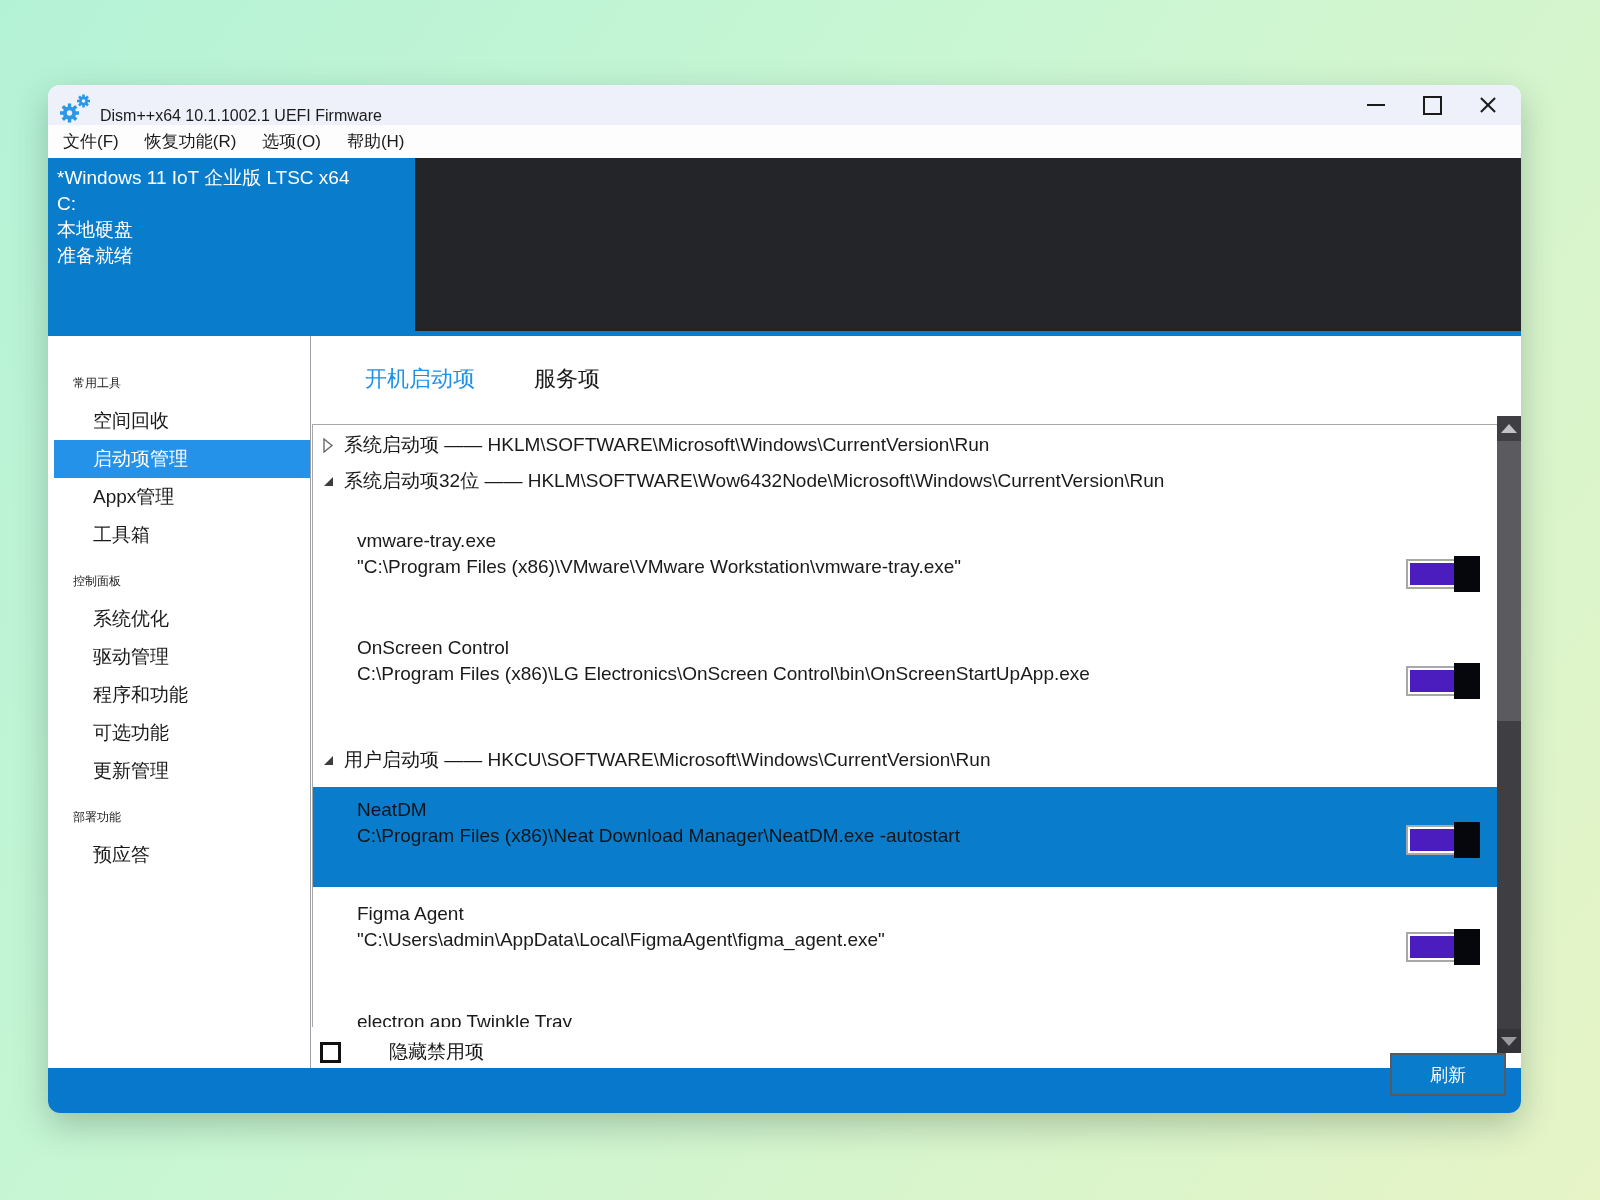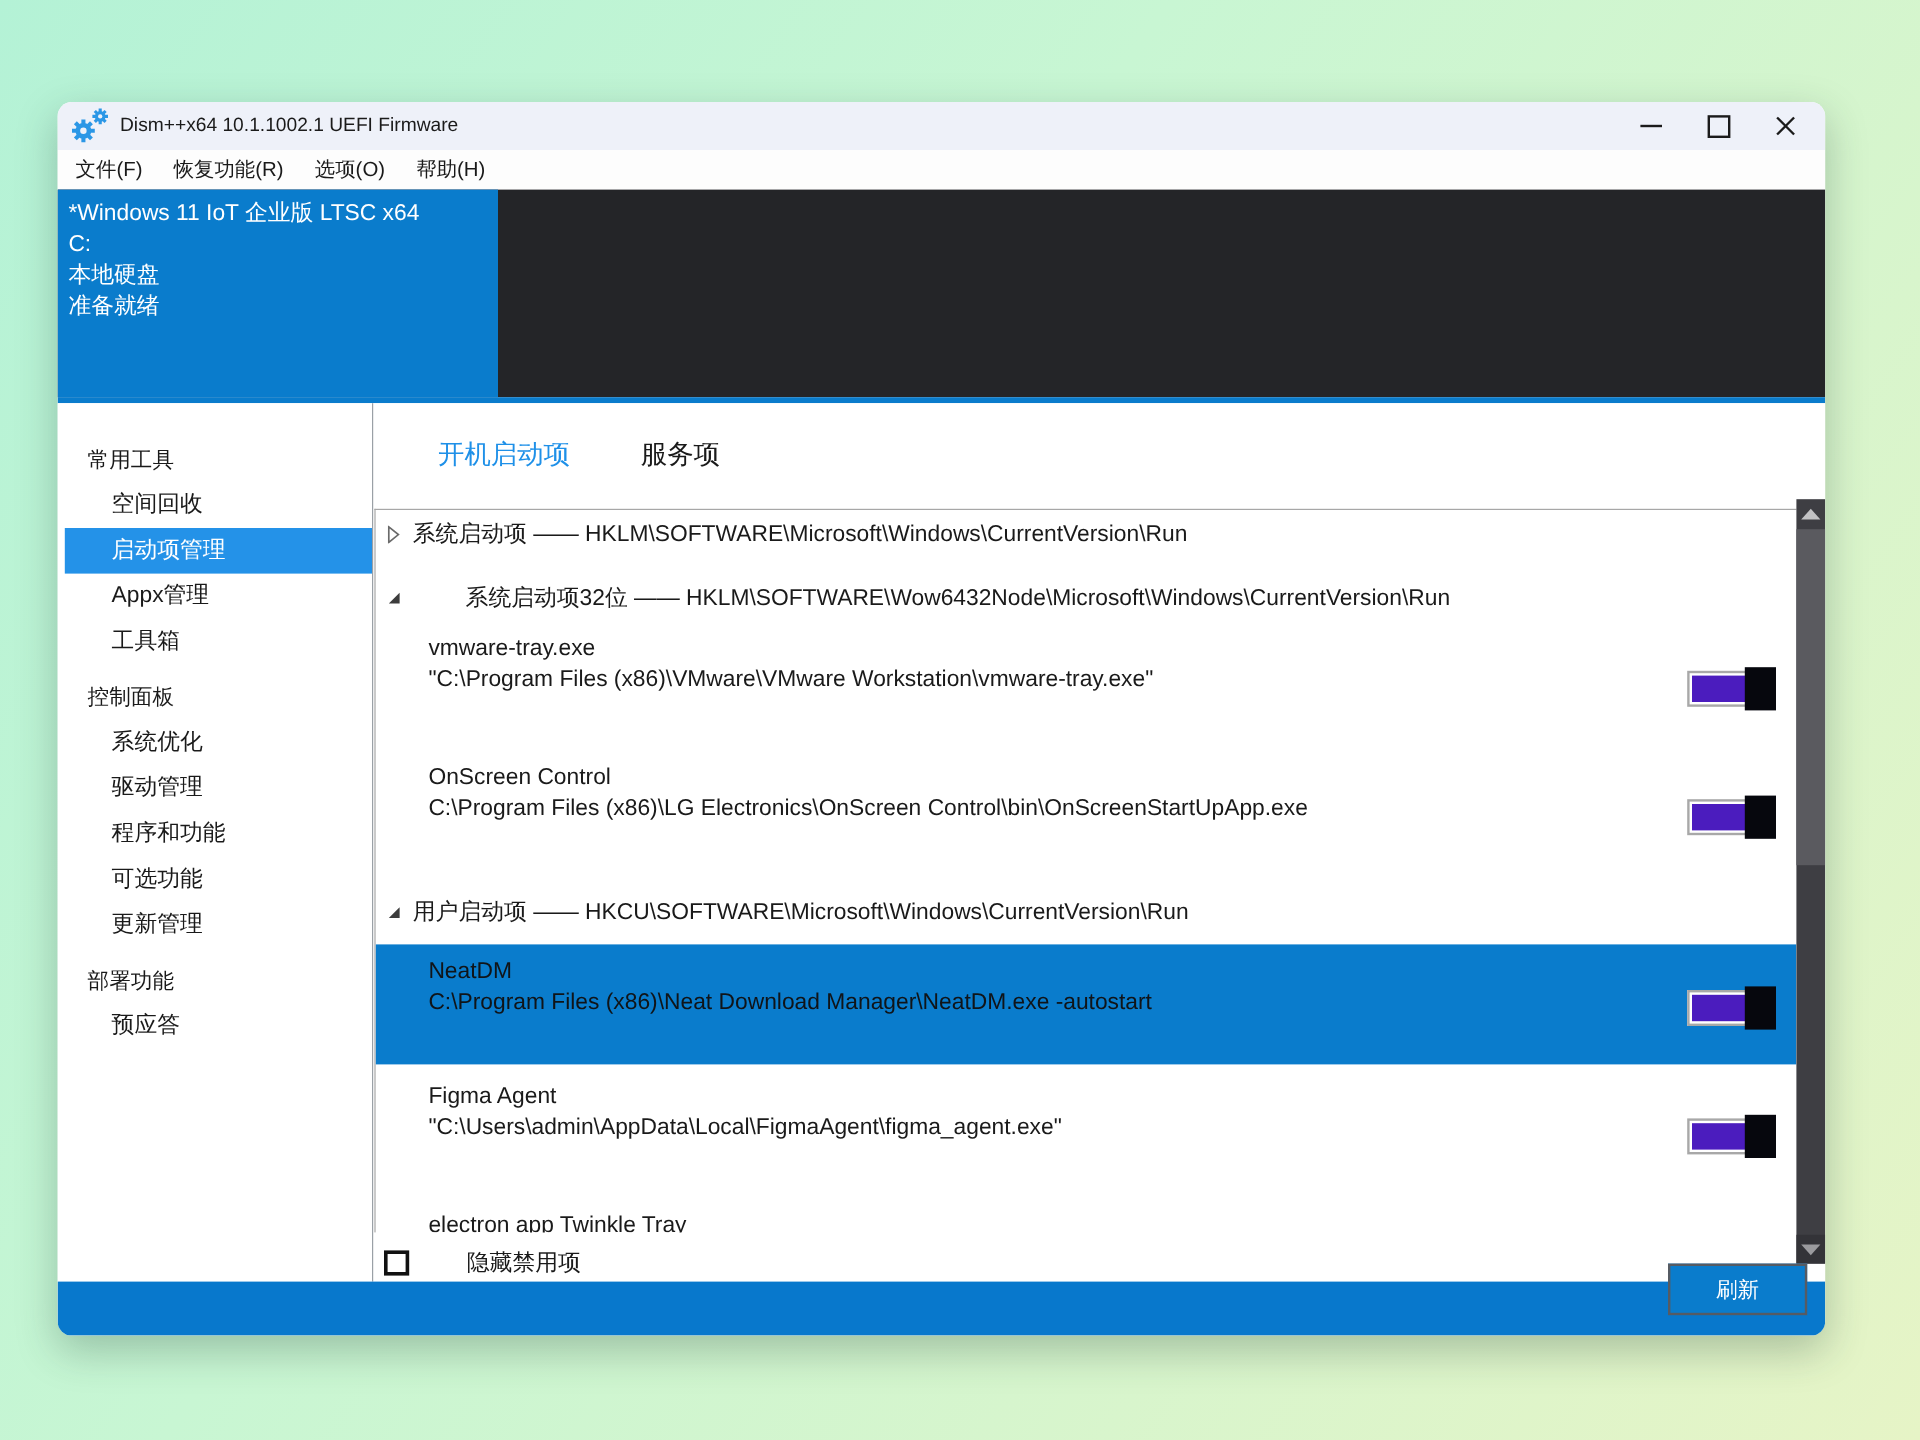--- a/index.html
+++ b/index.html
@@ -9,21 +9,21 @@
     font-family:"Liberation Sans","DejaVu Sans",sans-serif;
     color:#1a1a1a;
   }
   .window{
     position:absolute;left:48px;top:85px;width:1473px;height:1028px;
     border-radius:12px;overflow:hidden;background:#ffffff;
     box-shadow:0 12px 34px rgba(30,60,50,.28);
     display:flex;flex-direction:column;
   }
   
-  .titlebar{height:40px;background:#eef1f9;display:flex;align-items:center;flex:0 0 auto;}
+  .titlebar{height:40px;background:#eef1f9;display:flex;align-items:flex-end;flex:0 0 auto;}
   .app-icon{width:36px;height:32px;margin-left:10px;flex:0 0 auto;}
   .title-text{font-size:16px;margin-left:6px;color:#1b1b1b;}
   .tb-spacer{flex:1;}
   .wbtn{width:46px;height:40px;display:flex;align-items:center;justify-content:center;position:relative;margin-right:10px;}
   .min-glyph{width:18px;height:2px;background:#1b1b1b;}
   .max-glyph{width:15px;height:15px;border:2px solid #1b1b1b;background:transparent;}
   .close-glyph{position:relative;width:18px;height:18px;}
   .close-glyph::before,.close-glyph::after{content:"";position:absolute;left:-1px;top:8px;width:20px;height:2px;background:#1b1b1b;}
   .close-glyph::before{transform:rotate(45deg);}
   .close-glyph::after{transform:rotate(-45deg);}
@@ -31,21 +31,21 @@
   .menubar{height:33px;background:#fdfdfd;display:flex;align-items:flex-end;padding-left:2px;flex:0 0 auto;}
   .menu-item{font-size:17px;padding:0 13px;line-height:33px;}
   
   .header{height:173px;background:#242528;display:flex;flex:0 0 auto;}
   .target-tile{width:367px;background:#0a7ccc;color:#ffffff;padding:7px 0 0 9px;box-sizing:border-box;}
   .target-tile div{font-size:19px;line-height:26px;}
   .accent-line{height:5px;background:#0a7ccc;flex:0 0 auto;}
   
   .main{flex:1;display:flex;background:#ffffff;min-height:0;}
   .sidebar{width:263px;border-right:1px solid #9aa0a6;box-sizing:border-box;padding-top:20px;flex:0 0 auto;}
-  .sb-group{font-size:18px;height:38px;line-height:38px;padding-left:25px;margin-top:8px;}
+  .sb-group{font-size:12px;height:38px;line-height:38px;padding-left:25px;margin-top:8px;}
   .sb-item{font-size:19px;height:38px;line-height:38px;padding-left:45px;}
   .sb-item.selected{background:#2492e8;color:#ffffff;margin-left:6px;padding-left:39px;}
   .content{flex:1;position:relative;min-width:0;}
   .tabs{position:absolute;top:28px;left:54px;display:flex;gap:59px;}
   .tab{font-size:22px;}
   .tab.active{color:#1e90e8;}
   
   .listbox{
     position:absolute;left:1px;top:88px;right:24px;height:602px;
     border-top:1px solid #a7a7a7;border-left:1px solid #a7a7a7;
@@ -164,21 +164,21 @@
 
         <div class="lrow grow" style="top:7px;">
           <span class="twisty">
             <svg width="13" height="15" viewBox="0 0 13 15">
                 <path d="M2,1 L10,7.5 L2,14 Z" fill="#ffffff" stroke="#6a6a6a" stroke-width="1.4"></path>
               </svg>
           </span>
           <span>系统启动项 —— HKLM\SOFTWARE\Microsoft\Windows\CurrentVersion\Run</span>
         </div>
 
-        <div class="lrow grow" style="top:60px;gap:44px;">
+        <div class="lrow grow" style="top:43px;">
           <span class="twisty">
             <svg width="13" height="14" viewBox="0 0 13 14">
                 <path d="M11,3 L11,12 L2,12 Z" fill="#3c3c3c"></path>
               </svg>
           </span>
           <span>系统启动项32位 —— HKLM\SOFTWARE\Wow6432Node\Microsoft\Windows\CurrentVersion\Run</span>
         </div>
 
         <div class="lrow" style="top:103px;">
           <div class="ename">vmware-tray.exe</div>

